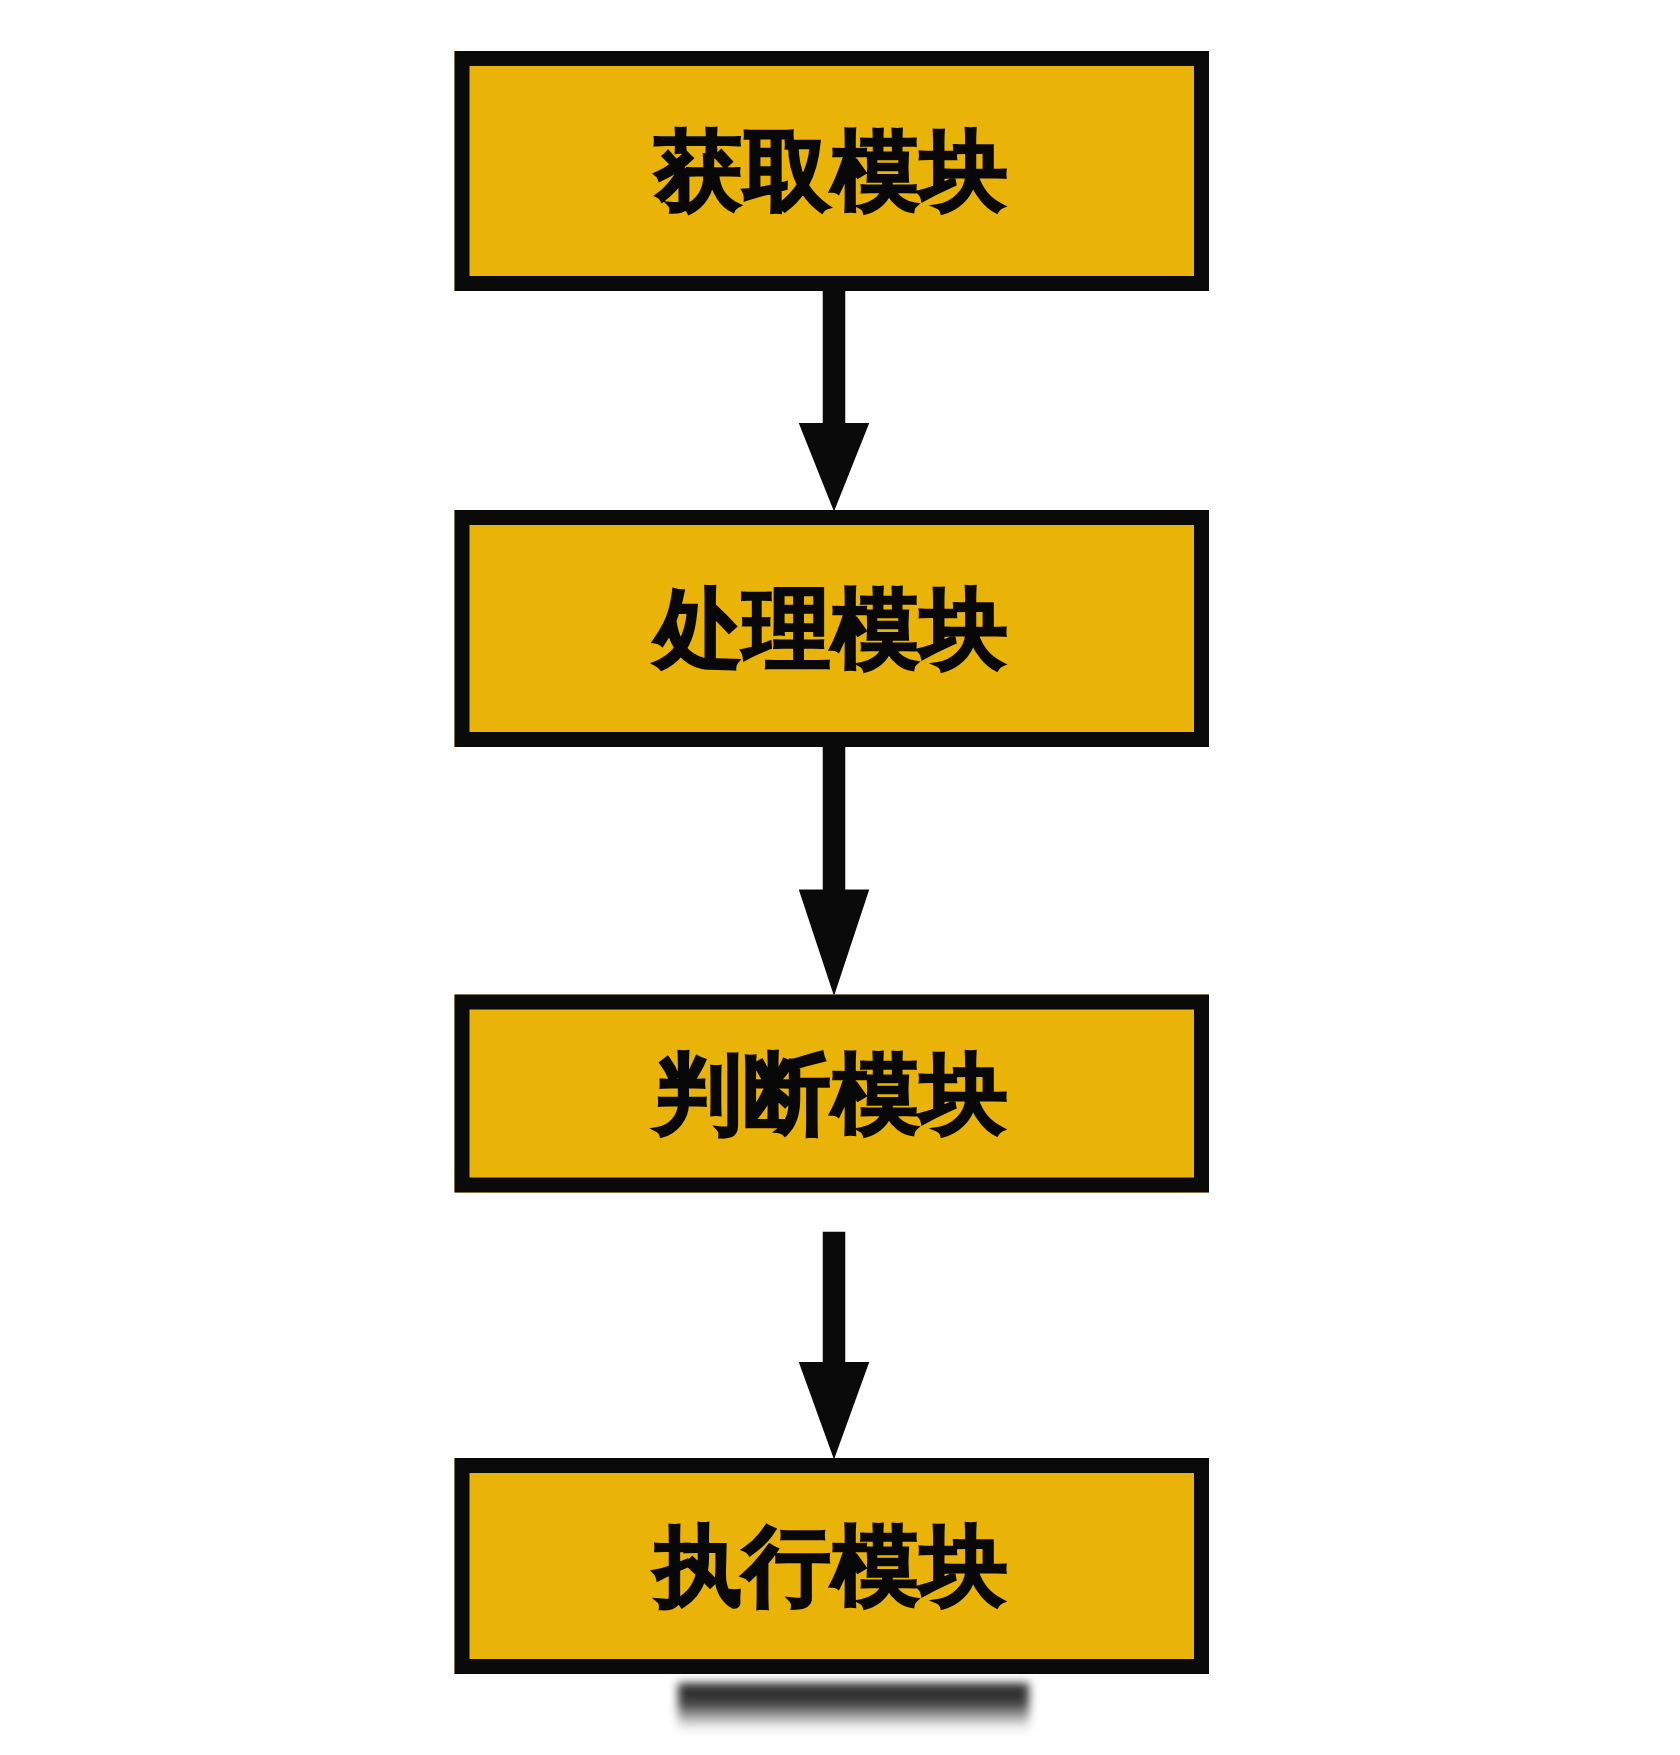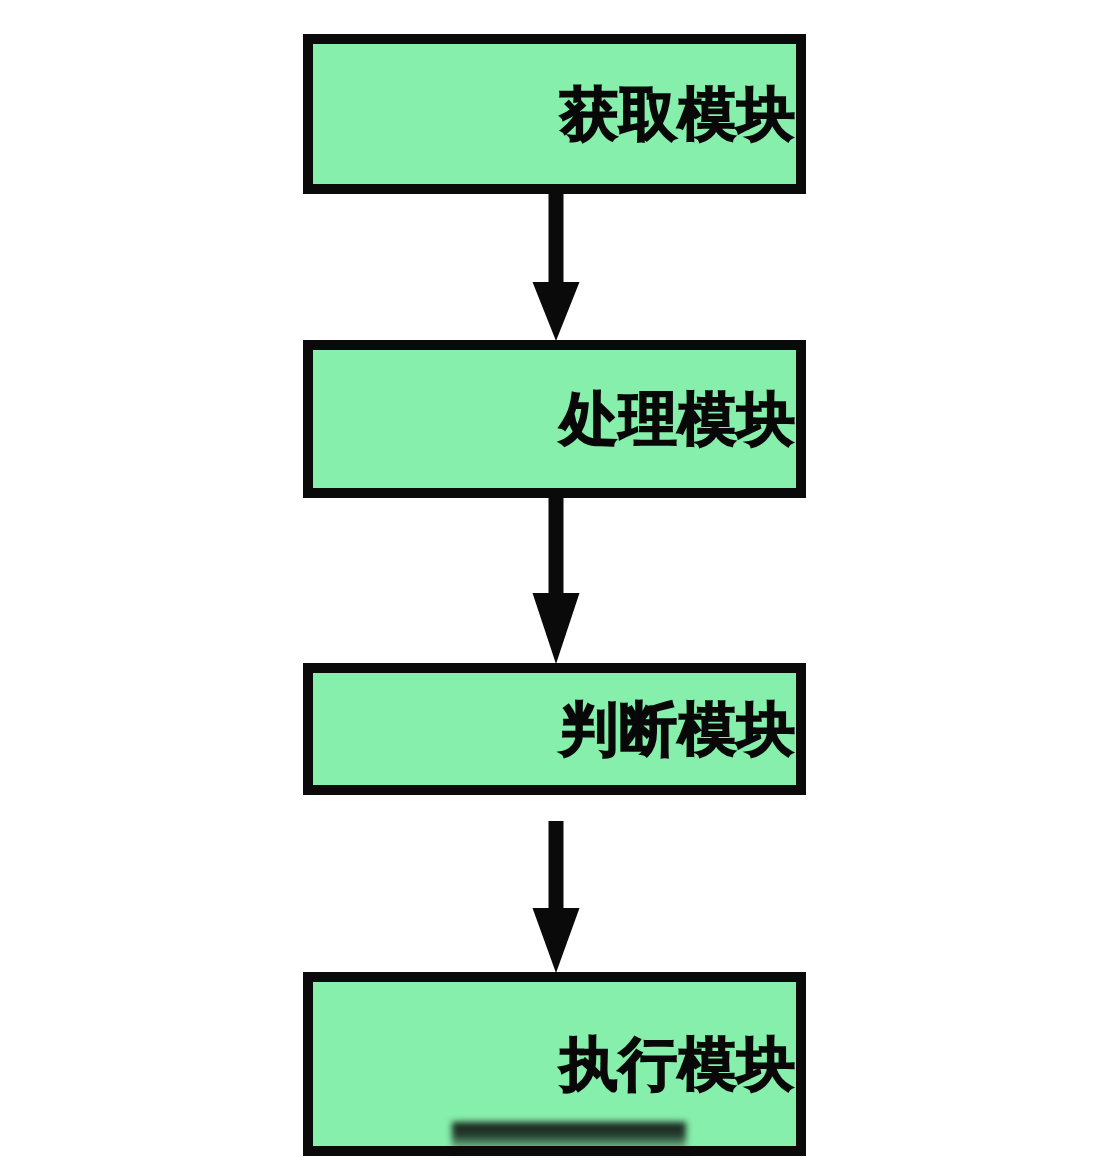--- a/index.html
+++ b/index.html
@@ -13,25 +13,25 @@
   #canvas {
     position: relative;
     width: 1120px;
     height: 1170px;
     background: #ffffff;
     overflow: hidden;
   }
   .node-box {
     position: absolute;
     box-sizing: border-box;
-    background: #86efac;
+    background: #eab308;
     border: 10px solid #0a0a0a;
     display: flex;
     align-items: center;
-    justify-content: flex-end;
+    justify-content: center;
   }
   .node-label {
     font-family: "DejaVu Sans", "Liberation Sans", sans-serif;
     font-weight: 700;
     font-size: 58px;
     line-height: 1;
     letter-spacing: 1px;
     color: #080808;
     -webkit-text-stroke: 1.6px #080808;
     white-space: nowrap;
@@ -86,19 +86,19 @@
     <span class="node-label" style="color: rgb(8, 8, 8);">判断模块</span>
   </div>
 
   <div class="flow-arrow" id="arr-3" style="left: 531px; top: 821px; width: 50px; height: 152px;">
     <svg viewBox="0 0 50 152" preserveAspectRatio="none" width="50" height="152" aria-hidden="true">
       <rect x="17.5" y="0" width="15" height="94" fill="#0a0a0a"></rect>
       <polygon points="1.5,87 48.5,87 25,152" fill="#0a0a0a"></polygon>
     </svg>
   </div>
 
-  <div class="node-box" id="box-4" style="left: 303px; top: 972px; width: 503px; height: 184px; border-color: rgb(10, 10, 10);">
+  <div class="node-box" id="box-4" style="left: 303px; top: 972px; width: 503px; height: 144px; border-color: rgb(10, 10, 10);">
     <span class="node-label" style="color: rgb(8, 8, 8);">执行模块</span>
   </div>
 
   <div class="scan-smudge" id="smudge" style="left: 452px; top: 1122px; width: 234px; height: 34px;"></div>
 
 </div>
 
 </body></html>

